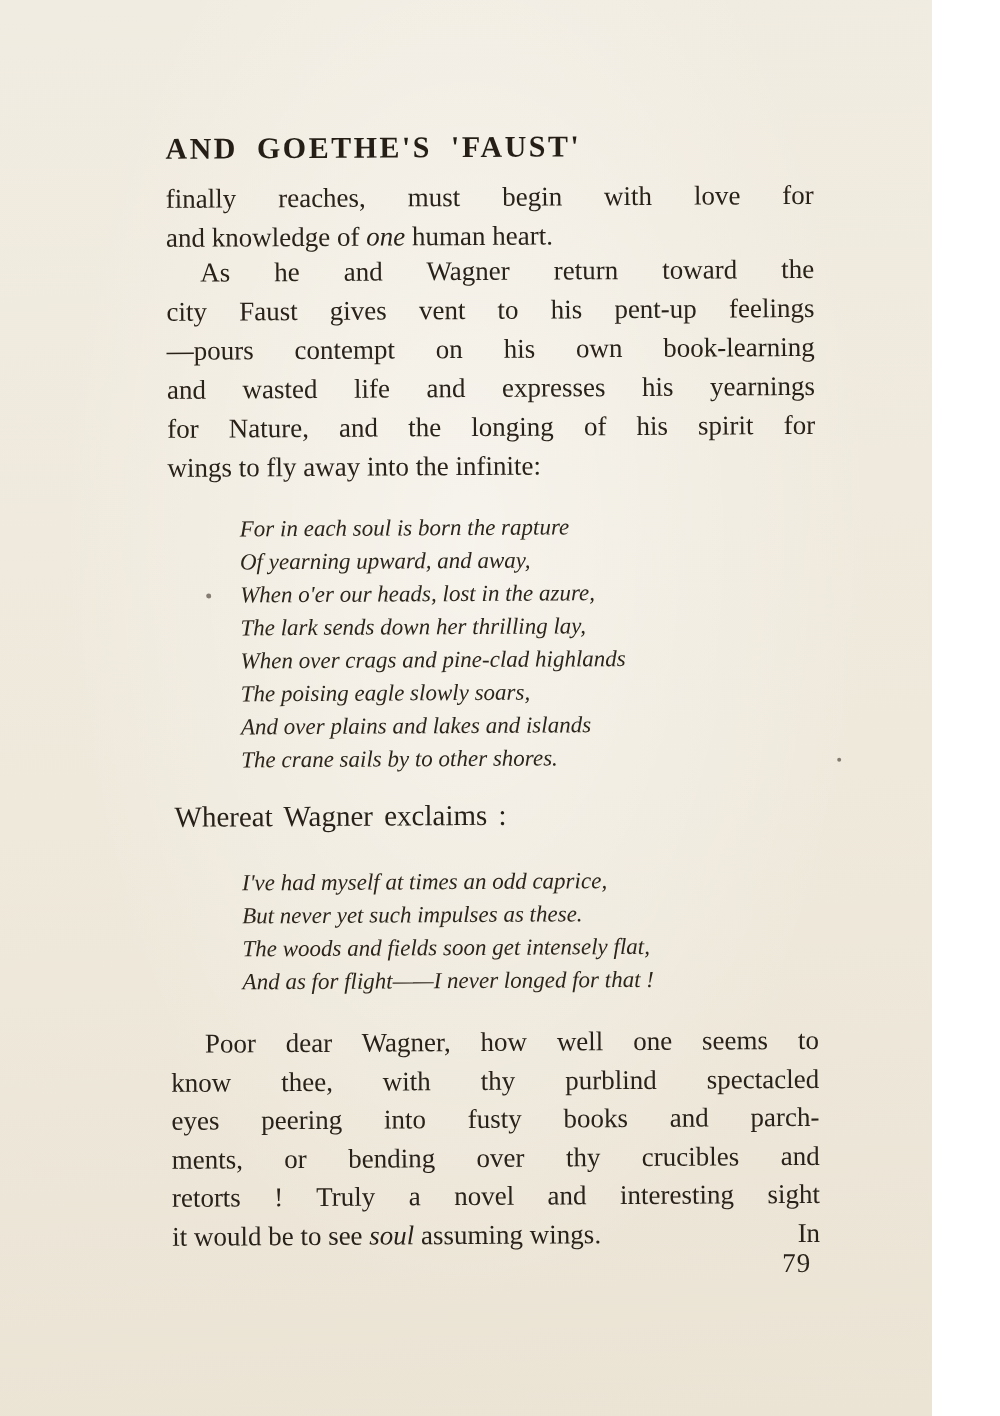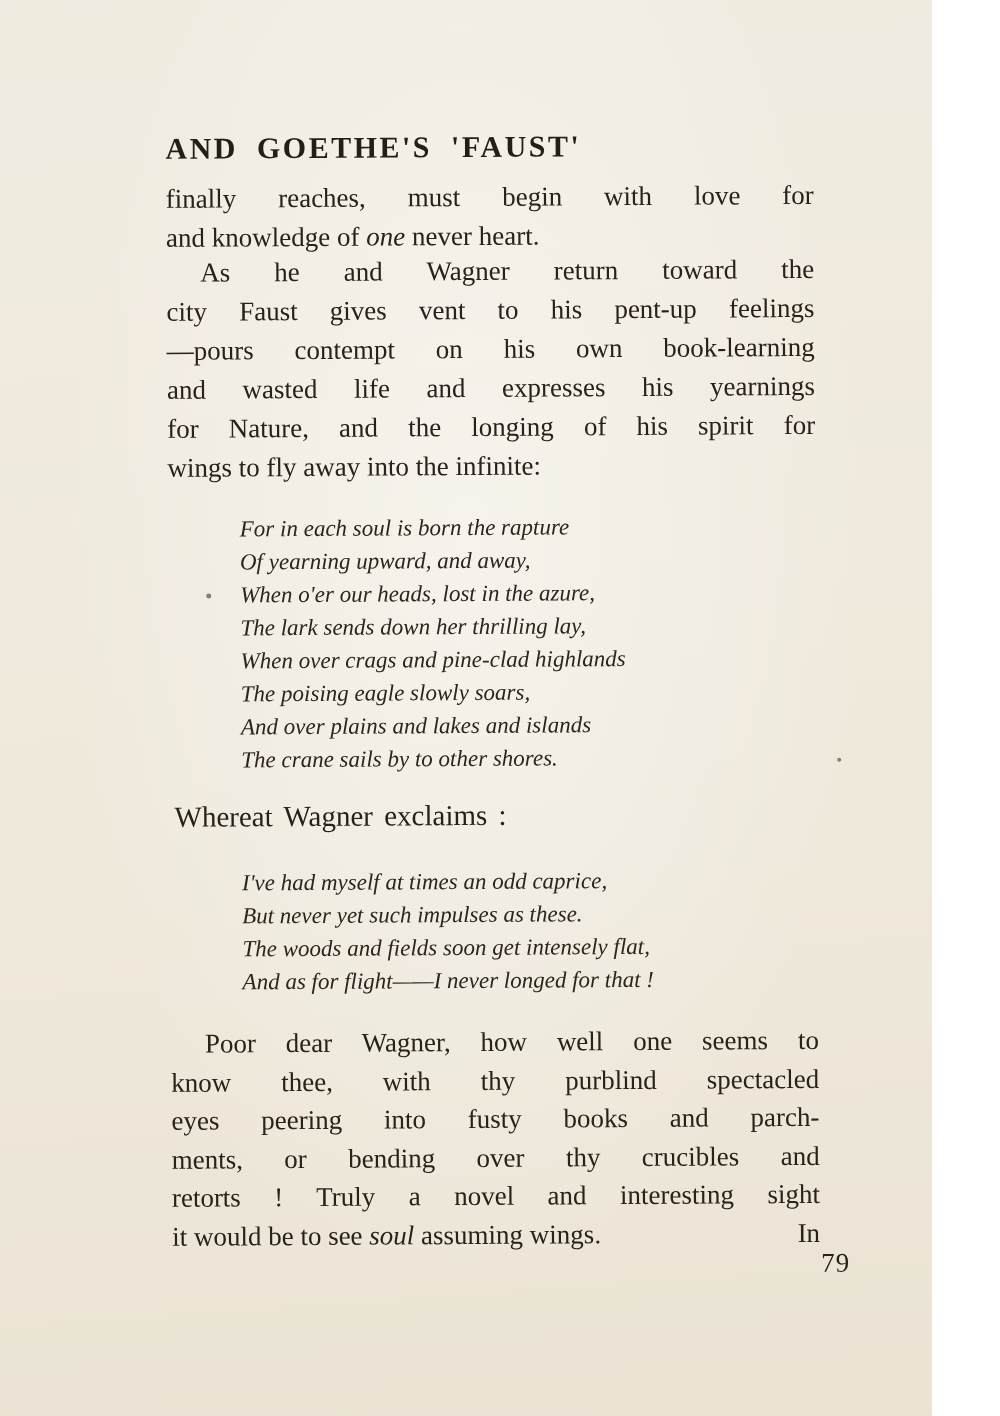--- a/index.html
+++ b/index.html
@@ -74,21 +74,20 @@
     font-weight: normal;
     word-spacing: 4px;
     color: #27211a;
   }
   .page-number {
     position: absolute;
     left: 778px; top: 1250px;
     font-size: 27px;
     letter-spacing: 1px;
     color: #29221a;
-    margin-left: 39px;
   }
   .speck {
     position: absolute;
     border-radius: 50%;
     background: #4a4136;
     opacity: 0.65;
   }
   .speck.s1 { left: 206px; top: 592px; width: 5px; height: 5px; }
   .speck.s2 { left: 836px; top: 760px; width: 4px; height: 4px; }
   i { font-style: italic; }
@@ -96,21 +95,21 @@
 </head>
 <body>
 
 <div class="page">
   <div class="content">
 
     <h1 class="running-header">AND GOETHE'S 'FAUST'</h1>
 
     <div class="para" style="top:178px;">
       <div class="jline">finally reaches, must begin with love for</div>
-      <div class="lline"><span>and knowledge of </span><i>one</i><span> never heart.</span></div>
+      <div class="lline"><span>and knowledge of </span><i>one</i><span> human heart.</span></div>
     </div>
 
     <div class="para" style="top:252px;">
       <div class="jline indent">As he and Wagner return toward the</div>
       <div class="jline">city Faust gives vent to his pent-up feelings</div>
       <div class="jline">—pours contempt on his own book-learning</div>
       <div class="jline">and wasted life and expresses his yearnings</div>
       <div class="jline">for Nature, and the longing of his spirit for</div>
       <div class="lline">wings to fly away into the infinite:</div>
     </div>

